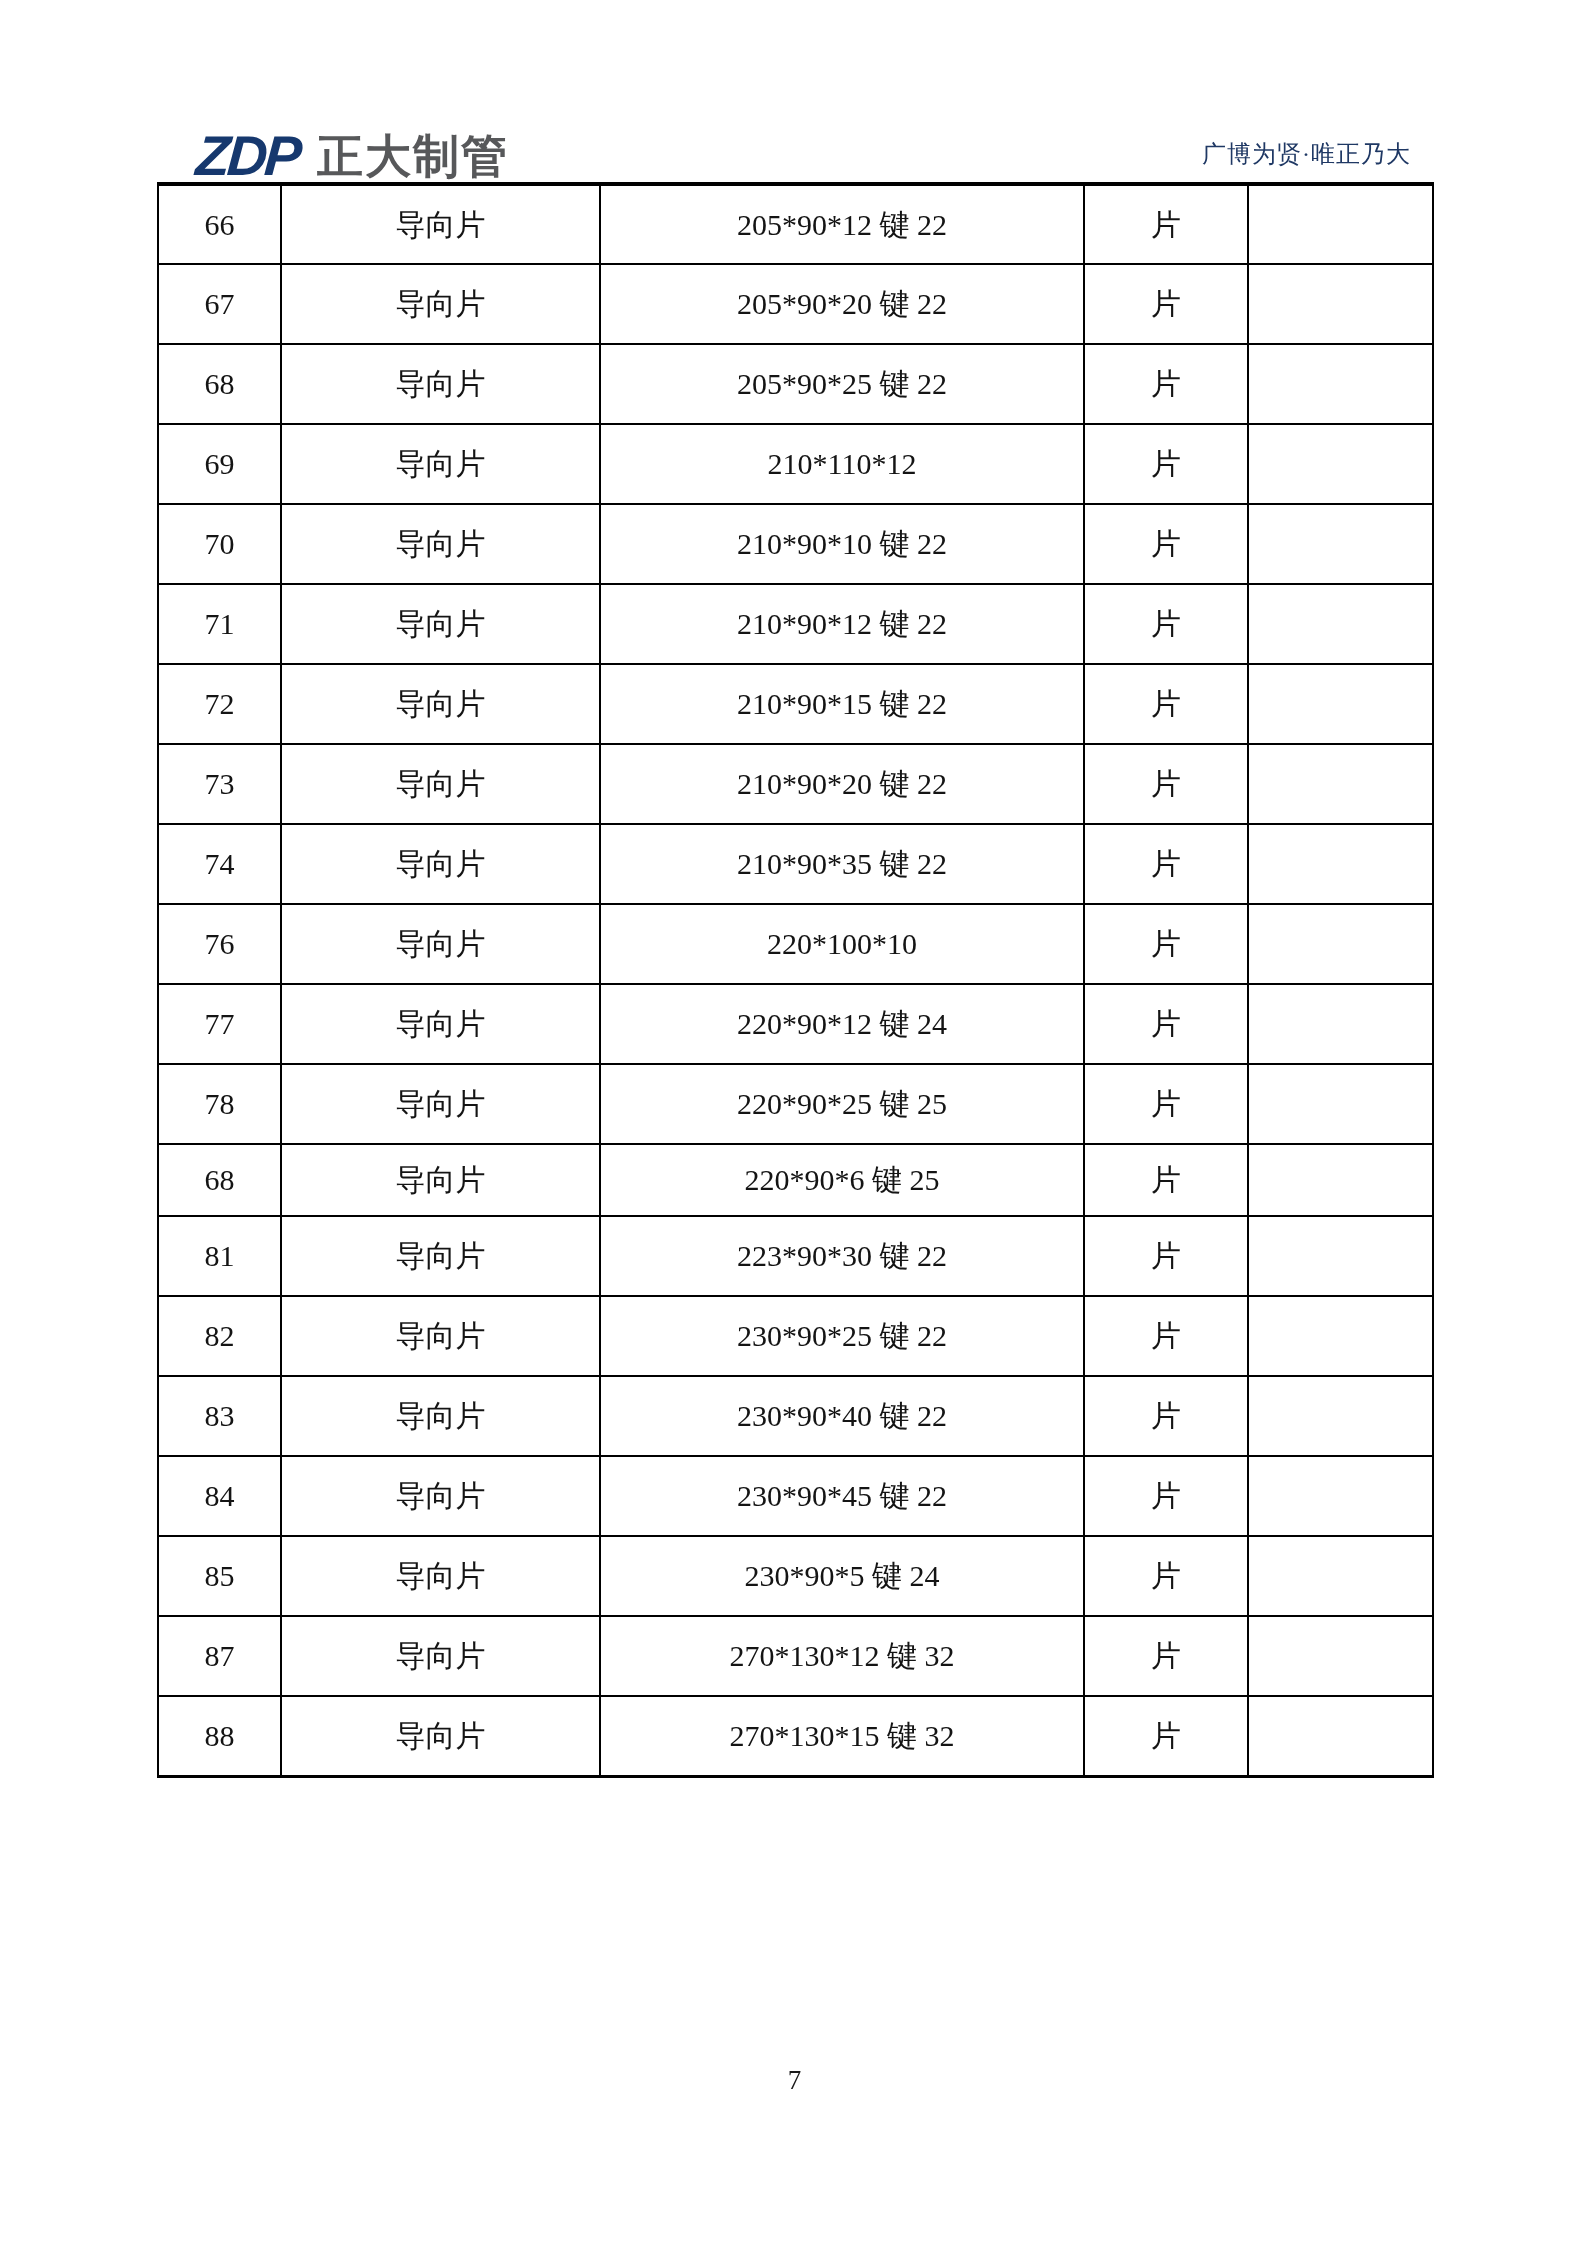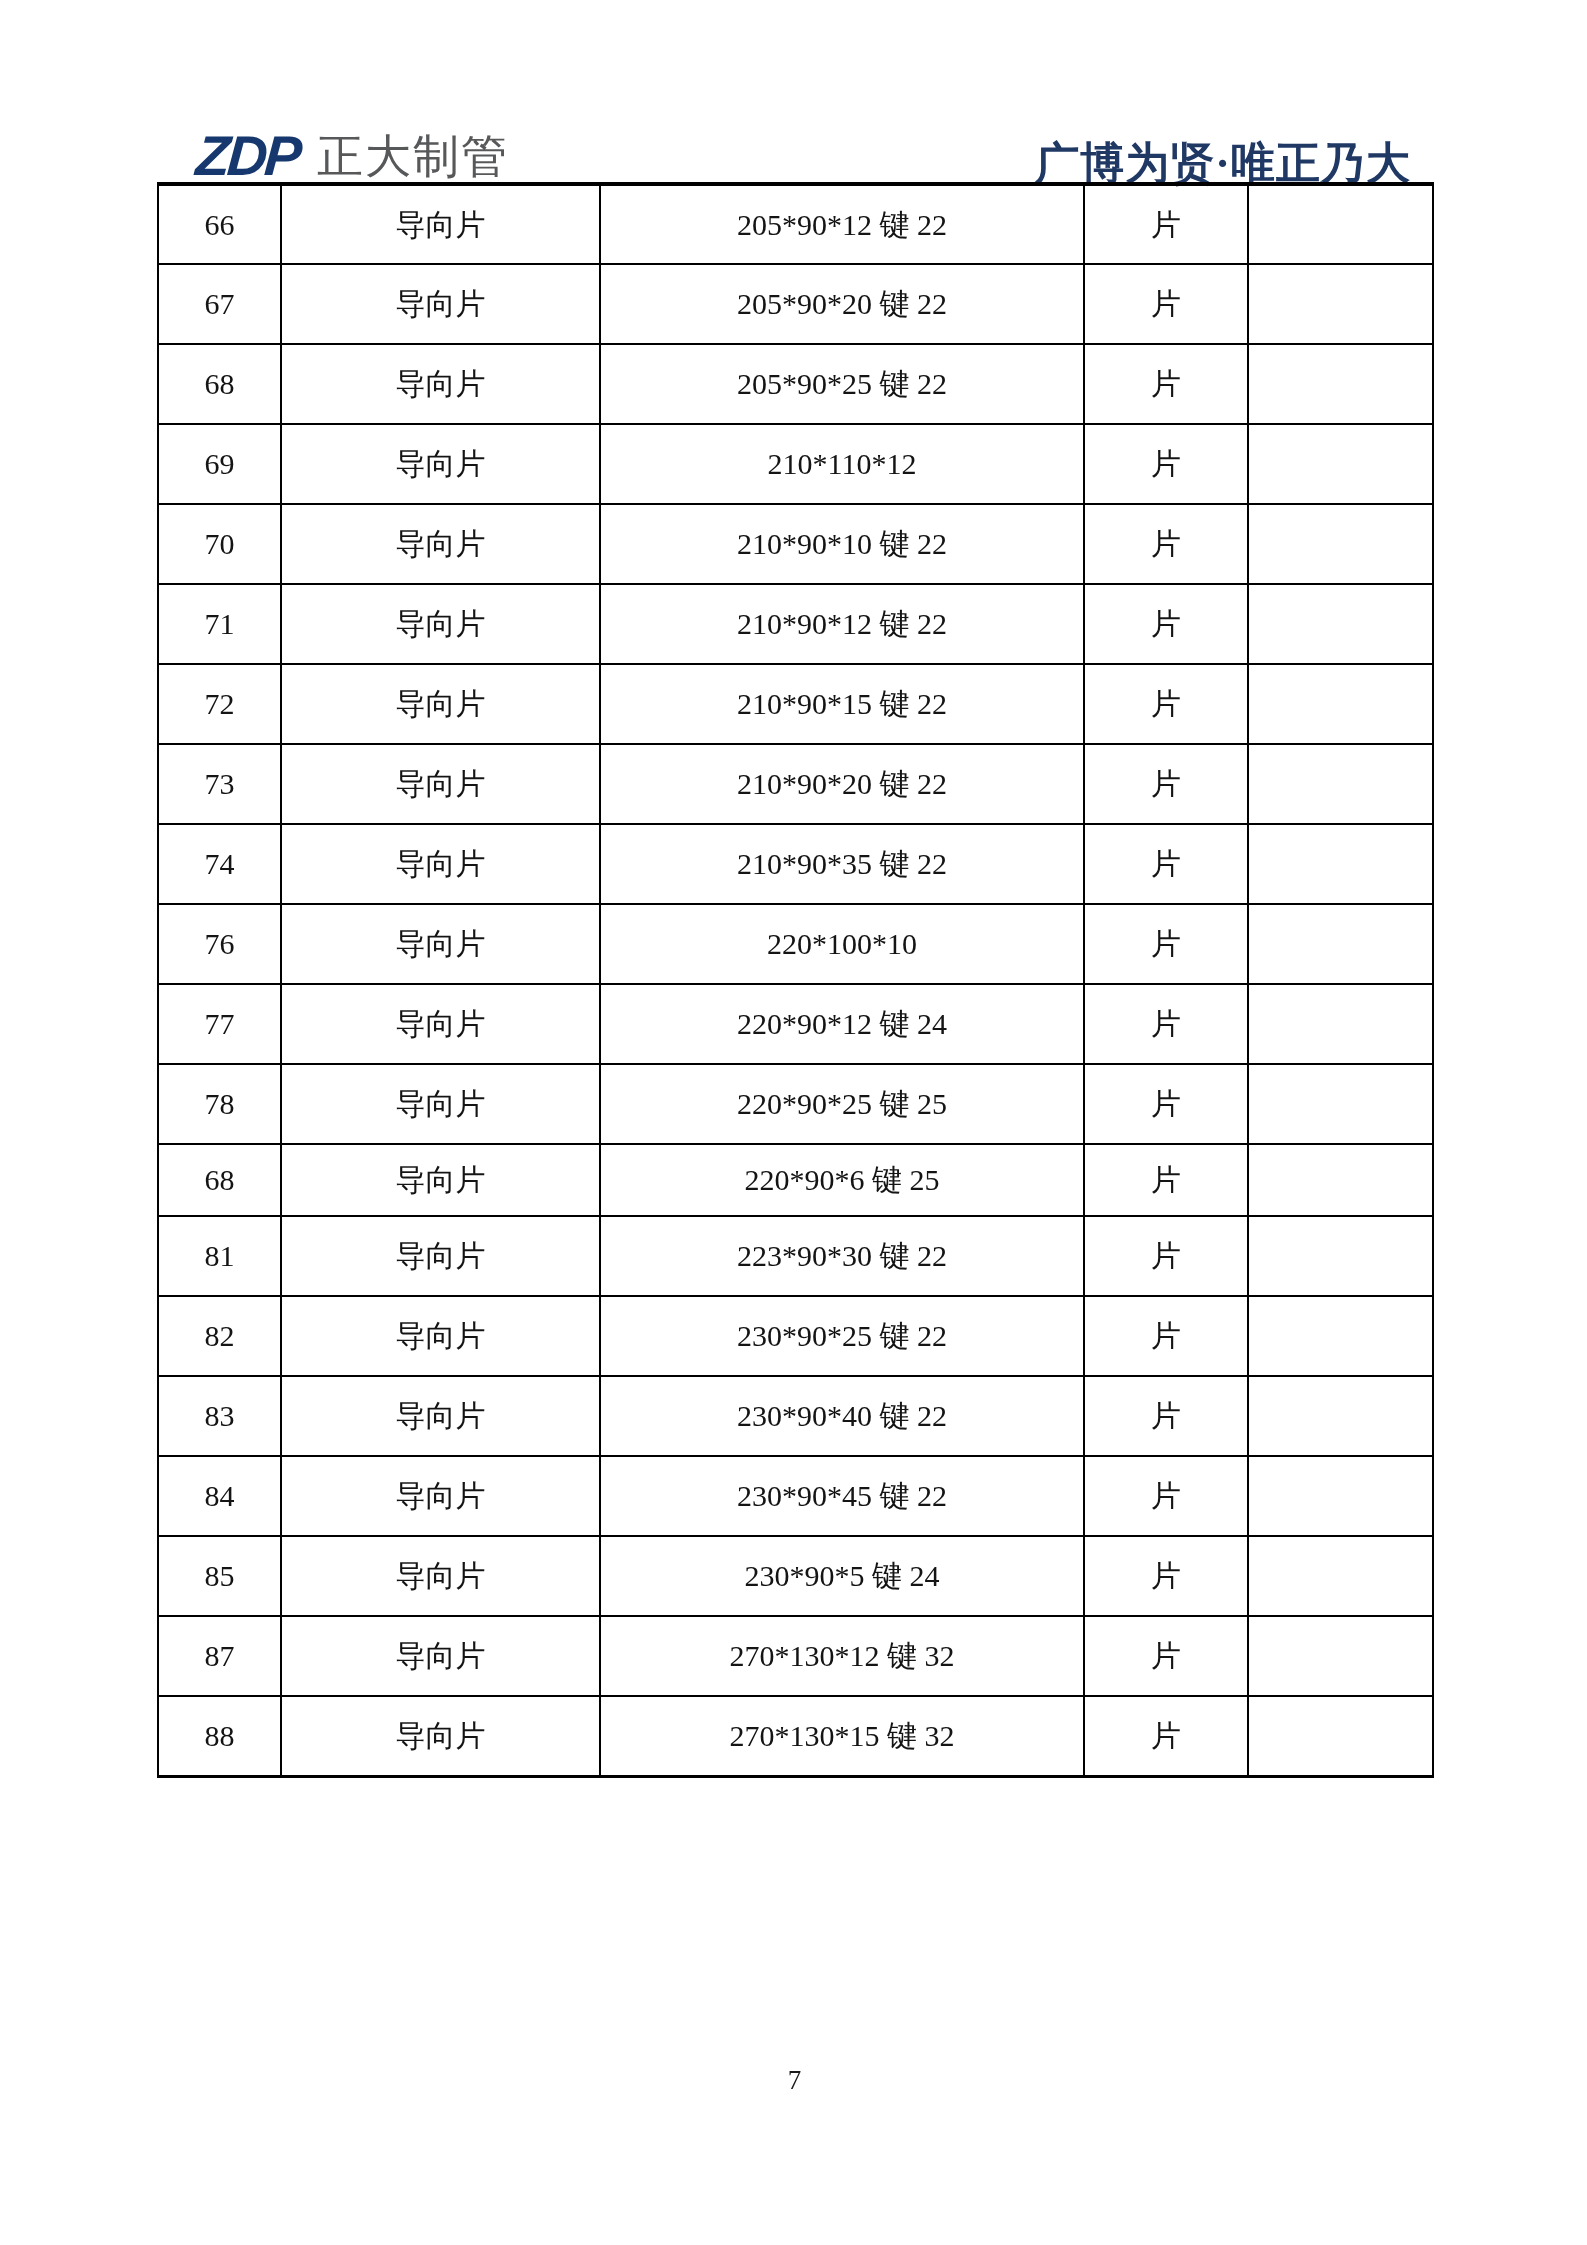--- a/index.html
+++ b/index.html
@@ -22,27 +22,27 @@
     position:absolute;left:196px;top:130px;height:52px;
     display:flex;align-items:center;gap:18px;white-space:nowrap;
   }
   .logo-zdp{
     font-family:"Liberation Sans","DejaVu Sans",sans-serif;
     font-style:italic;font-weight:900;font-size:56px;line-height:1;
     color:var(--logo-navy);letter-spacing:-3px;transform:skewX(-4deg);
   }
   .logo-company{
     font-family:"Liberation Sans","DejaVu Sans",sans-serif;
-    font-weight:400;font-size:46px;line-height:1;
+    font-weight:700;font-size:46px;line-height:1;
     color:var(--logo-gray);letter-spacing:2px;
   }
   .motto{
     position:absolute;right:176px;top:142px;
     font-family:"Liberation Serif","DejaVu Serif",serif;
-    font-weight:700;font-size:44px;line-height:1;
+    font-weight:400;font-size:24px;line-height:1;
     color:var(--motto-navy);letter-spacing:1px;white-space:nowrap;
   }
   
   table.items{
     position:absolute;left:157px;top:182px;
     width:1275px;table-layout:fixed;border-collapse:collapse;
     border-top:4px solid var(--border-black);
     border-bottom:3px solid var(--border-black);
   }
   table.items td{

